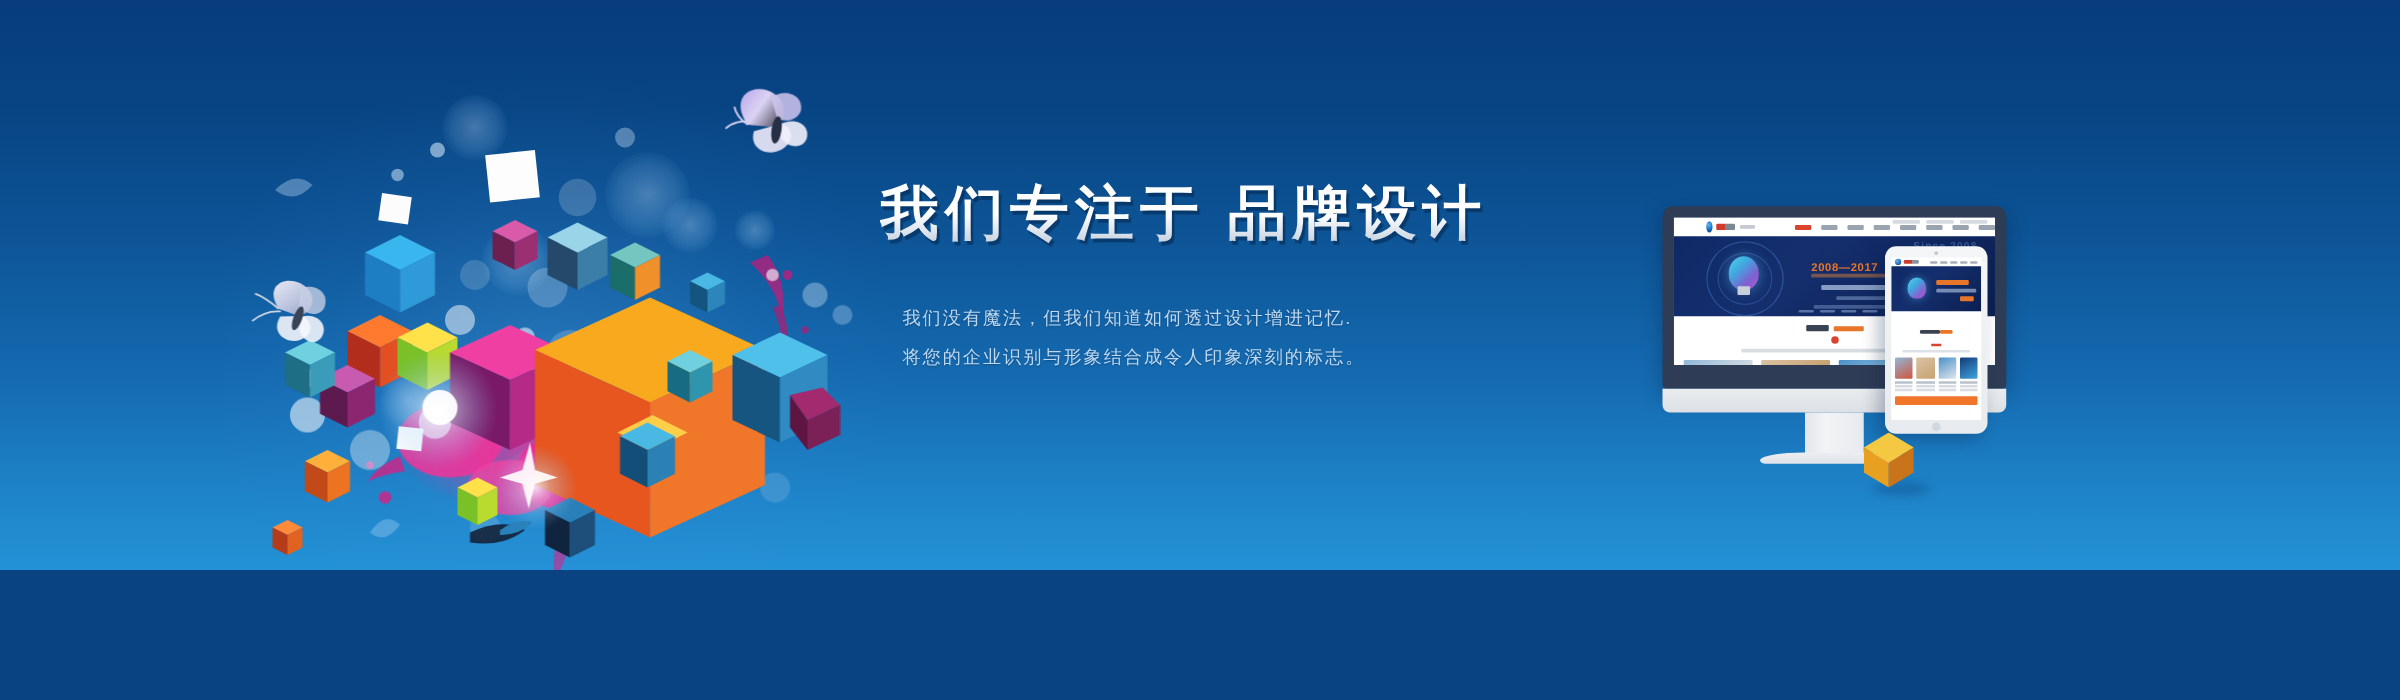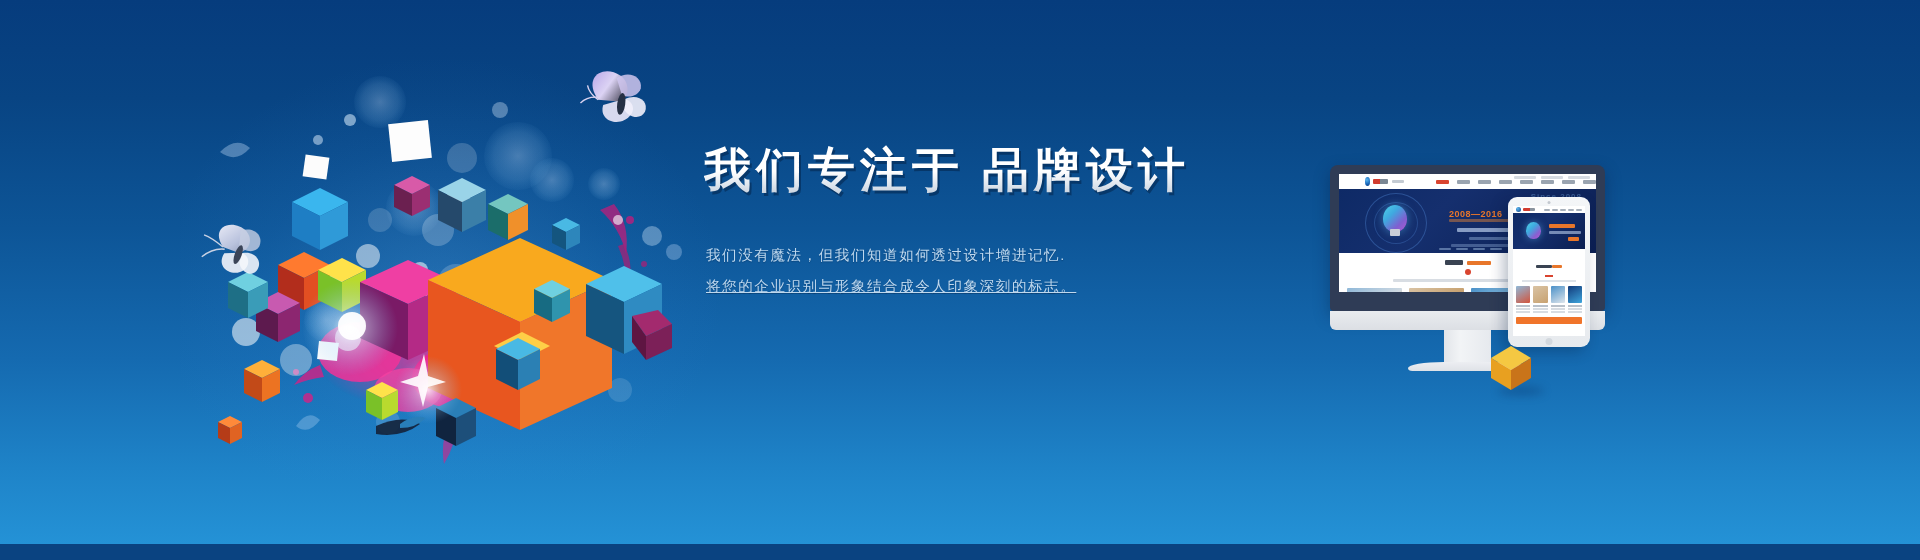--- a/index.html
+++ b/index.html
@@ -2,21 +2,21 @@
 <html><head>
 <meta charset="utf-8">
 <style>
   html,body{margin:0;padding:0;}
   body{
     width:1920px;height:560px;overflow:hidden;
     font-family:"Liberation Sans",sans-serif;
     background:#0a4381;
   }
   .banner{
-    position:relative;width:1920px;height:544px;overflow:hidden;
+    position:relative;width:1920px;height:456px;overflow:hidden;
     background:linear-gradient(180deg,#063c7d 0%,#084483 18%,#0d5597 42%,#156ab0 66%,#1e83c8 86%,#2492d6 100%);
   }
   
   .glow{
     position:absolute;left:180px;top:60px;width:540px;height:420px;
     background:radial-gradient(ellipse at 48% 55%, rgba(120,190,255,.18) 0%, rgba(60,140,220,.08) 45%, rgba(0,0,0,0) 72%);
     pointer-events:none;
   }
   
   .art{position:absolute;left:200px;top:60px;width:520px;height:420px;}
@@ -45,30 +45,30 @@
     font-style:italic;
     font-weight:bold;
     font-size:25px;
     letter-spacing:.2px;
     color:#eef3f9;
     text-shadow:1px 2px 0 rgba(4,36,74,.45);
     white-space:nowrap;
   }
   .para{margin:47px 0 0 2px;}
   .para p{
-    margin:0 0 15px 0;
+    margin:0 0 15px 16px;
     font-family:"Liberation Sans",sans-serif;
     font-size:14.5px;
     line-height:16px;
     letter-spacing:1.6px;
     color:#bfd8ee;
     text-shadow:0 1px 1px rgba(4,36,74,.35);
     white-space:nowrap;
   }
-  .para p:last-child{margin-bottom:0;text-decoration:underline;}
+  .para p:last-child{margin-bottom:0;}
 
   
   .devices{position:absolute;left:1330px;top:165px;width:420px;height:260px;}
 
   .monitor{position:absolute;left:0;top:0;width:275px;height:165px;}
   .mon-bezel{
     position:absolute;left:0;top:0;width:275px;height:146px;
     background:#2f3c56;border-radius:8px 8px 4px 4px;
     box-shadow:0 6px 16px rgba(0,22,55,.35);
   }
@@ -506,21 +506,21 @@
                 <i></i>
                 <i></i>
               </div>
             </div>
 
             <div class="site-hero">
               <div class="hero-rings"></div>
               <div class="hero-bulb"></div>
               <div class="hero-since">Since 2008</div>
               <div class="hero-years">
-                <span>2008—2016</span><b>厚积九年</b>
+                <span>2008—2017</span><b>厚积九年</b>
               </div>
               <div class="hero-tagline"></div>
               <div class="hero-sub">
                 <i></i>
                 <span class="hero-btn"></span>
               </div>
               <div class="hero-line"></div>
               <div class="hero-line2"></div>
               <div class="hero-dots">
                 <i></i>

